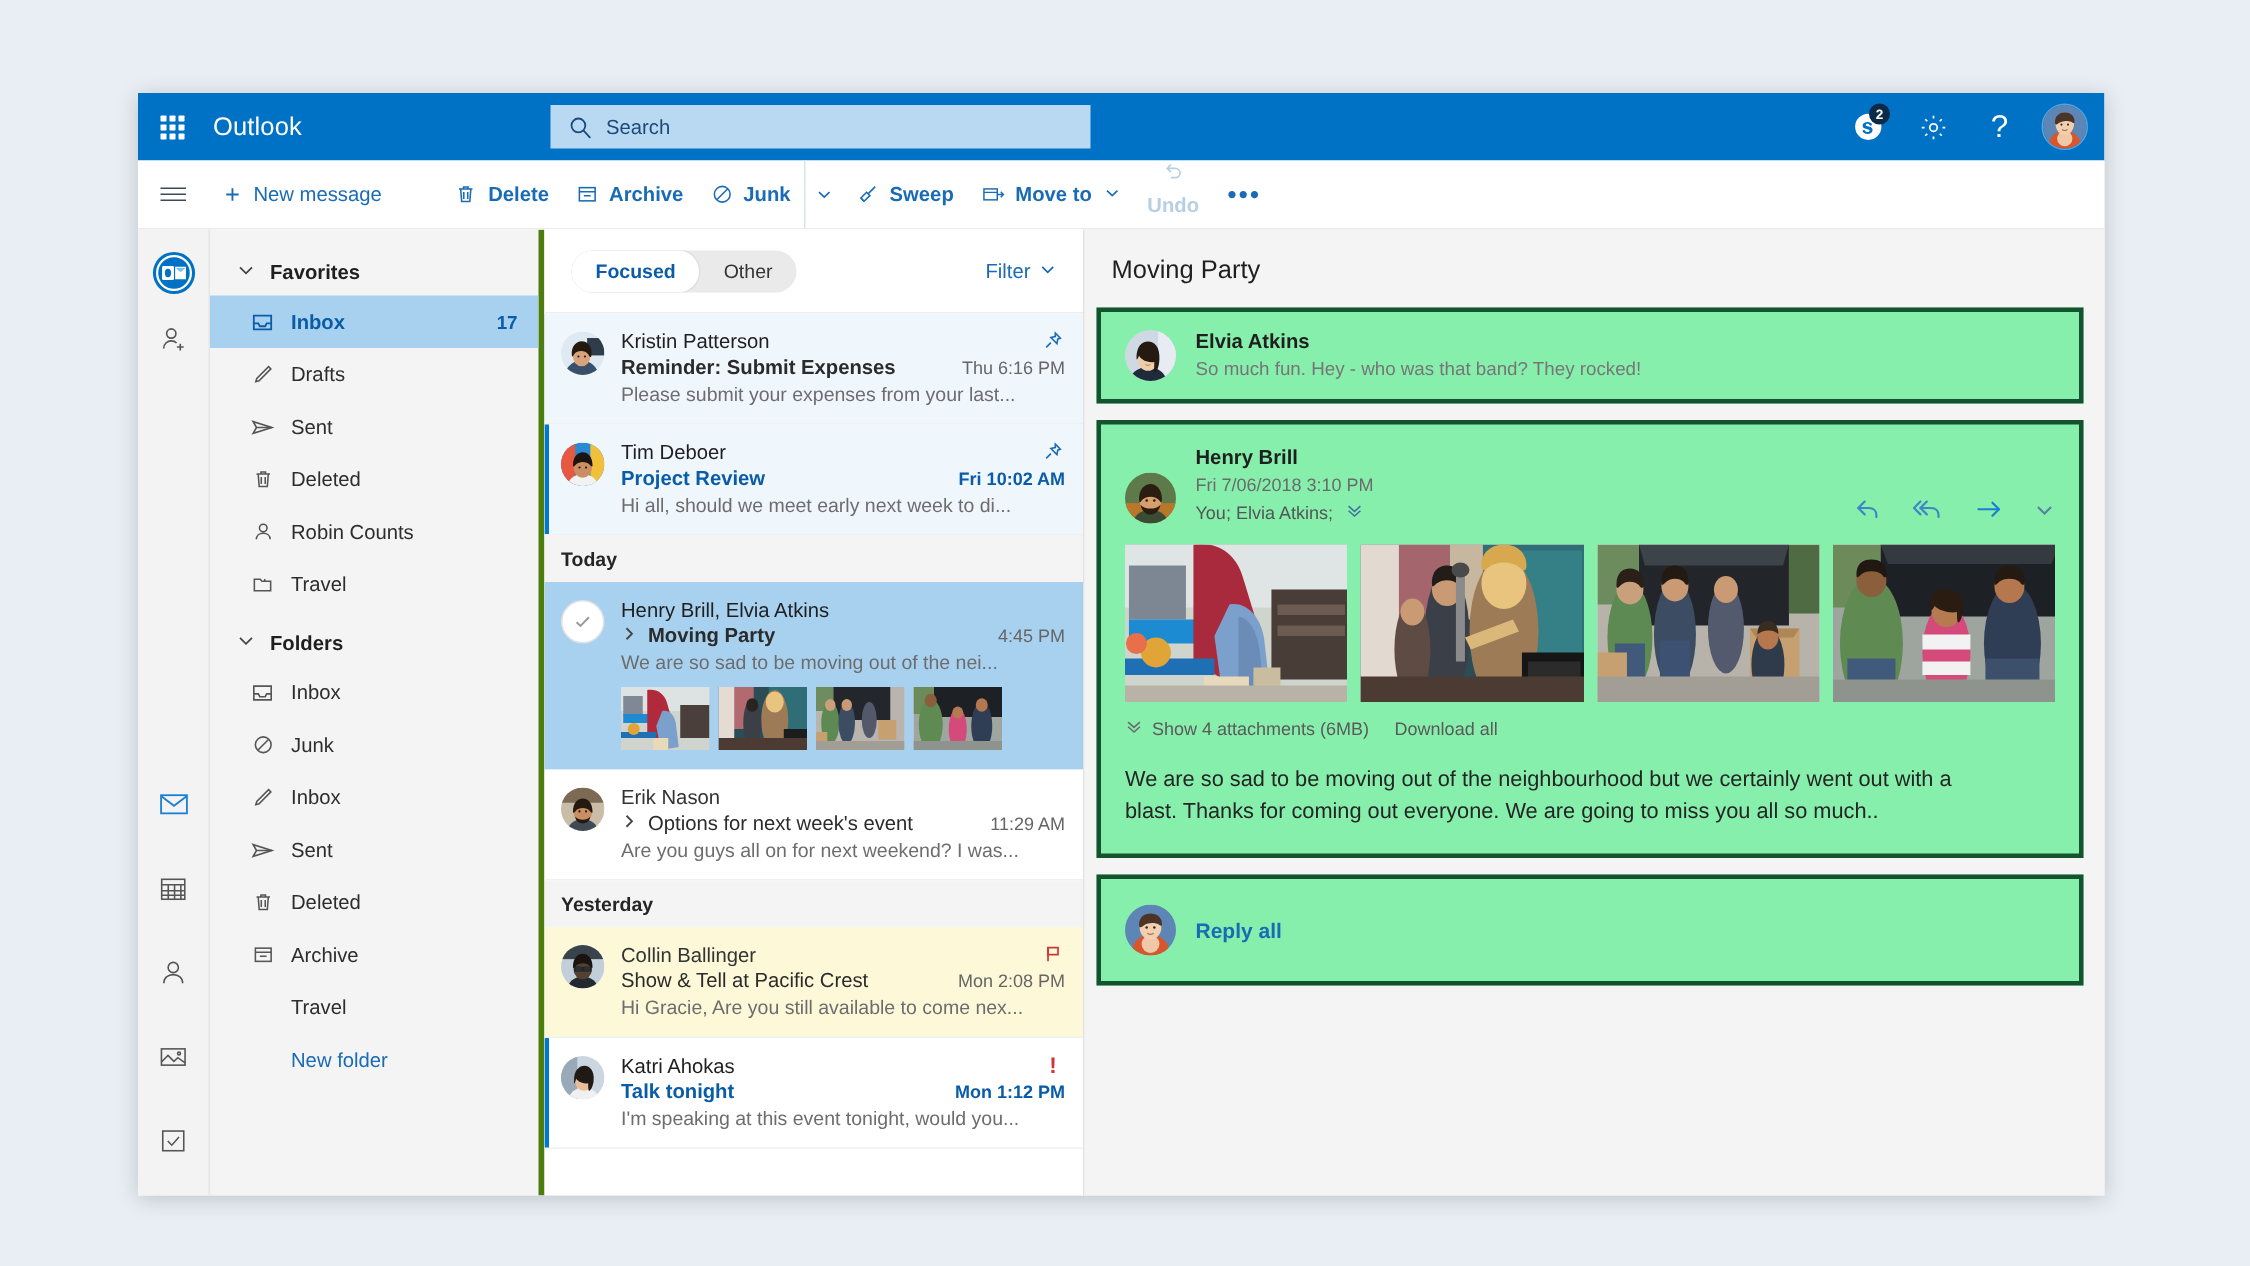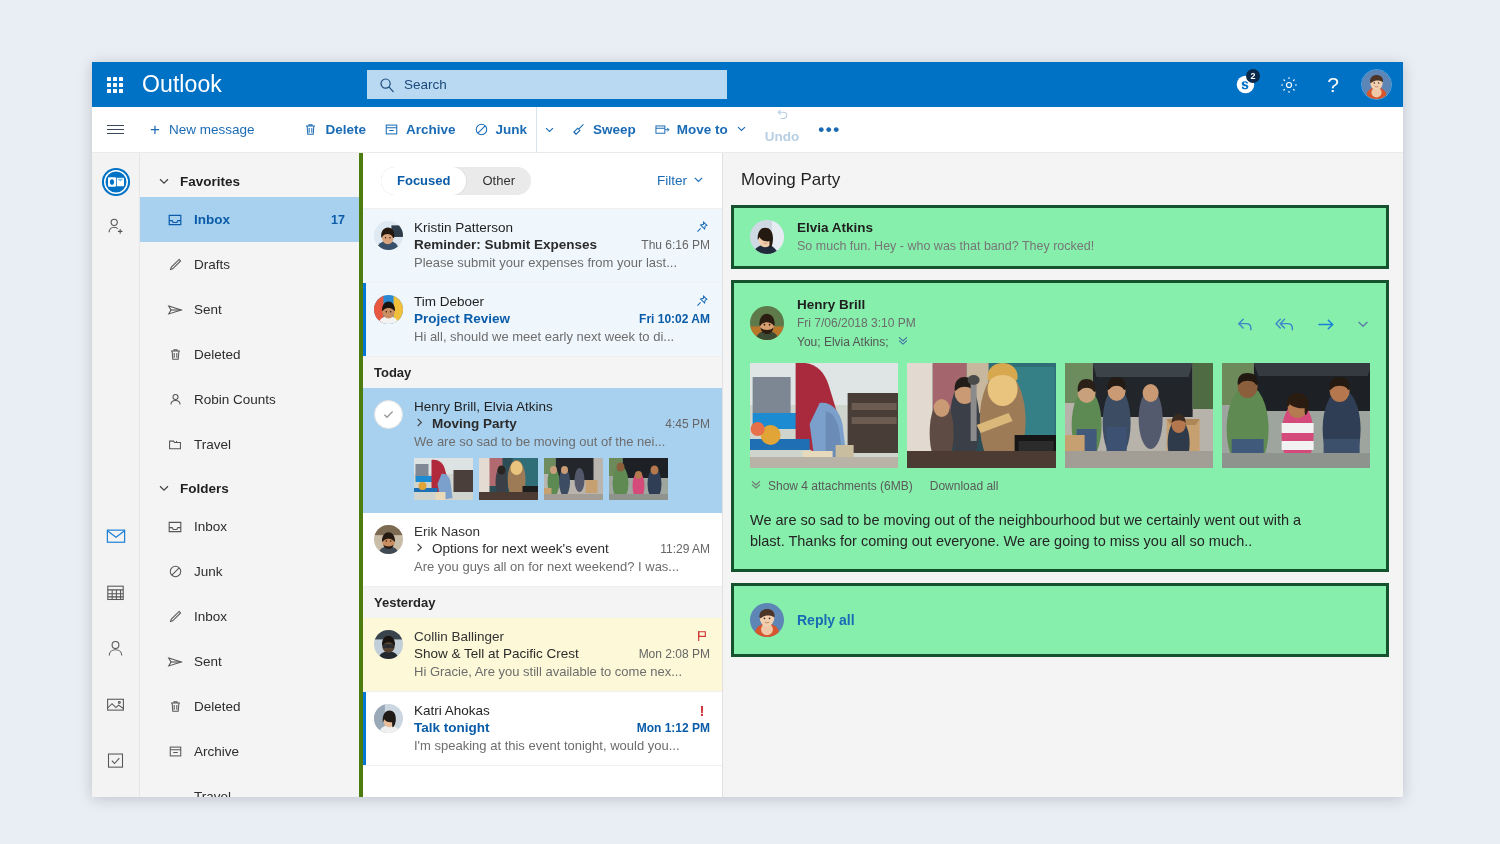--- a/index.html
+++ b/index.html
@@ -34,21 +34,21 @@
     width: 46px; height: 45px;
     display: flex; align-items: center; justify-content: center;
     cursor: pointer;
   }
   .waffle-grid {
     display: grid; grid-template-columns: repeat(3, 4px);
     grid-template-rows: repeat(3, 4px); gap: 2px;
   }
   .waffle-grid i { background: #ffffff; width: 4px; height: 4px; display: block; border-radius: .5px;}
   .brand {
-    color: #fff; font-size: 23px; letter-spacing: .1px;
+    color: #fff; font-size: 17px; letter-spacing: .1px;
     margin-left: 4px; font-weight: 400; white-space: nowrap;
   }
   .searchbox {
     position: absolute; left: 275px; top: 8px;
     width: 360px; height: 29px;
     background: #b9d9f2;
     display: flex; align-items: center; padding-left: 12px;
     cursor: text;
   }
   .search-ico { flex: 0 0 16px; margin-right: 9px; display: flex; }
@@ -137,21 +137,21 @@
     overflow: hidden;
   }
   .grp-head {
     display: flex; align-items: center; gap: 10px;
     padding: 8px 0 8px 18px; font-weight: bold; font-size: 13.5px;
     color: #1f1f1f; cursor: pointer;
   }
   .grp-head .chev { color: #444; font-size: 11px; }
   .f-item {
     display: flex; align-items: center; gap: 11px;
-    height: 45px; padding-left: 27px; padding-right: 14px; cursor: pointer;
+    height: 35px; padding-left: 27px; padding-right: 14px; cursor: pointer;
     position: relative;
   }
   .f-item .fi-ico { flex: 0 0 16px; display: flex; align-items: center; justify-content: center; }
   .f-item .fi-label { flex: 1 1 auto; white-space: nowrap; overflow: hidden; text-overflow: ellipsis;}
   .f-item .fi-count { font-size: 12.5px; font-weight: bold; color: #0a5ca8;}
   .f-item.selected { background: #a8d1f0; }
   .f-item.selected .fi-label { color: #0a5ca8; font-weight: bold; }
   .f-item.indent-only { padding-left: 54px; }
   .f-item.newfolder { padding-left: 54px; color: #1a6bb5; }
 
@@ -244,21 +244,21 @@
   .card {
     background: #86efac; border: 3px solid #14532d;
     margin: 0 14px 11px 8px;
   }
   .collapsed-msg { display: flex; padding: 12px 16px; align-items: flex-start; }
   .av-lg { flex: 0 0 34px; width: 34px; height: 34px; border-radius: 50%;
            overflow: hidden; margin-right: 13px; }
   .cm-name { font-size: 13.5px; font-weight: bold; color: #1f1f1f; }
   .cm-prev { font-size: 12.5px; color: #767676; margin-top: 4px; }
   .open-msg { padding: 14px 16px 16px 16px; }
-  .om-head { display: flex; align-items: center; }
+  .om-head { display: flex; align-items: flex-end; }
   .om-name { font-size: 13.5px; font-weight: bold; color: #1f1f1f; }
   .om-date { font-size: 12px; color: #6b6b6b; margin-top: 4px; }
   .om-to { font-size: 12px; color: #555; margin-top: 4px; display: flex; align-items: center; gap: 8px;}
   .om-actions { margin-left: auto; display: flex; align-items: center; gap: 20px; padding-top: 2px;}
   .act { cursor: pointer; display: flex; align-items: center; }
   .att-strip { display: flex; gap: 9px; margin-top: 14px; }
   .att { width: 153px; height: 105px; overflow: hidden; background: #ccc; }
   .att-links { display: flex; align-items: center; gap: 17px; margin-top: 10px; }
   .att-show { font-size: 12px; color: #5a5a5a; display: flex; align-items: center; gap: 6px; cursor: pointer;}
   .att-dl { font-size: 12px; color: #5a5a5a; cursor: pointer; }

